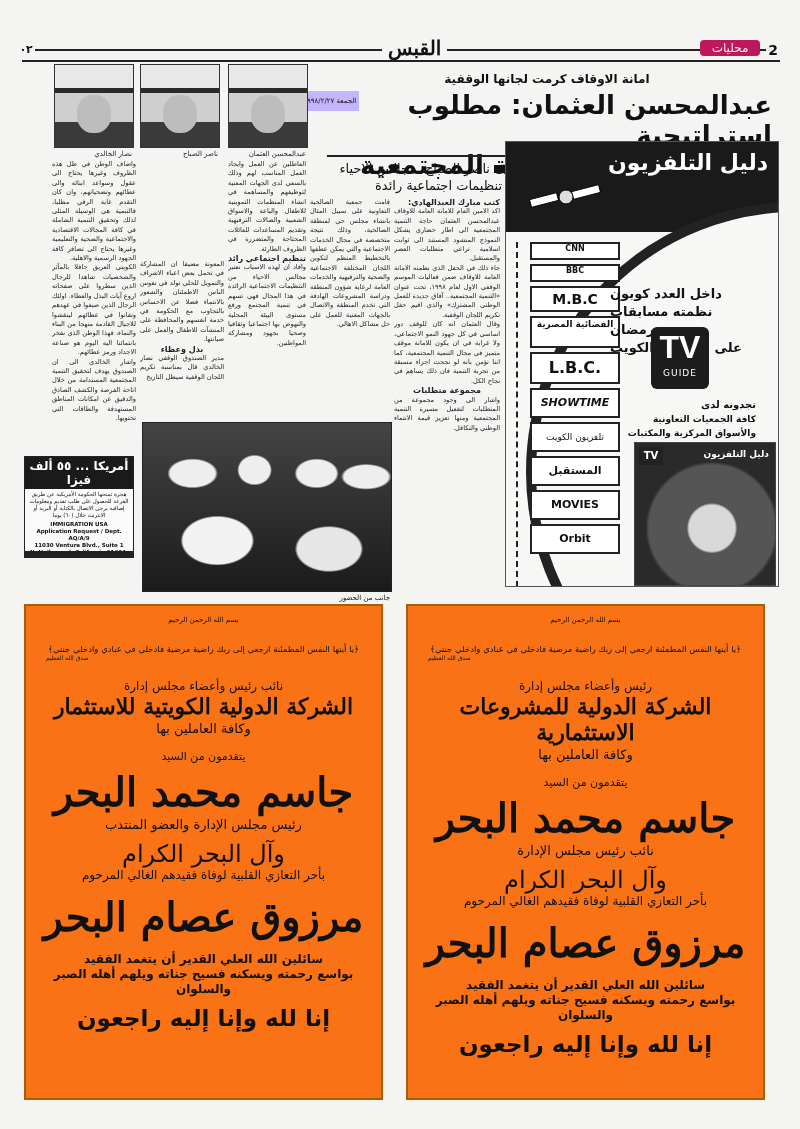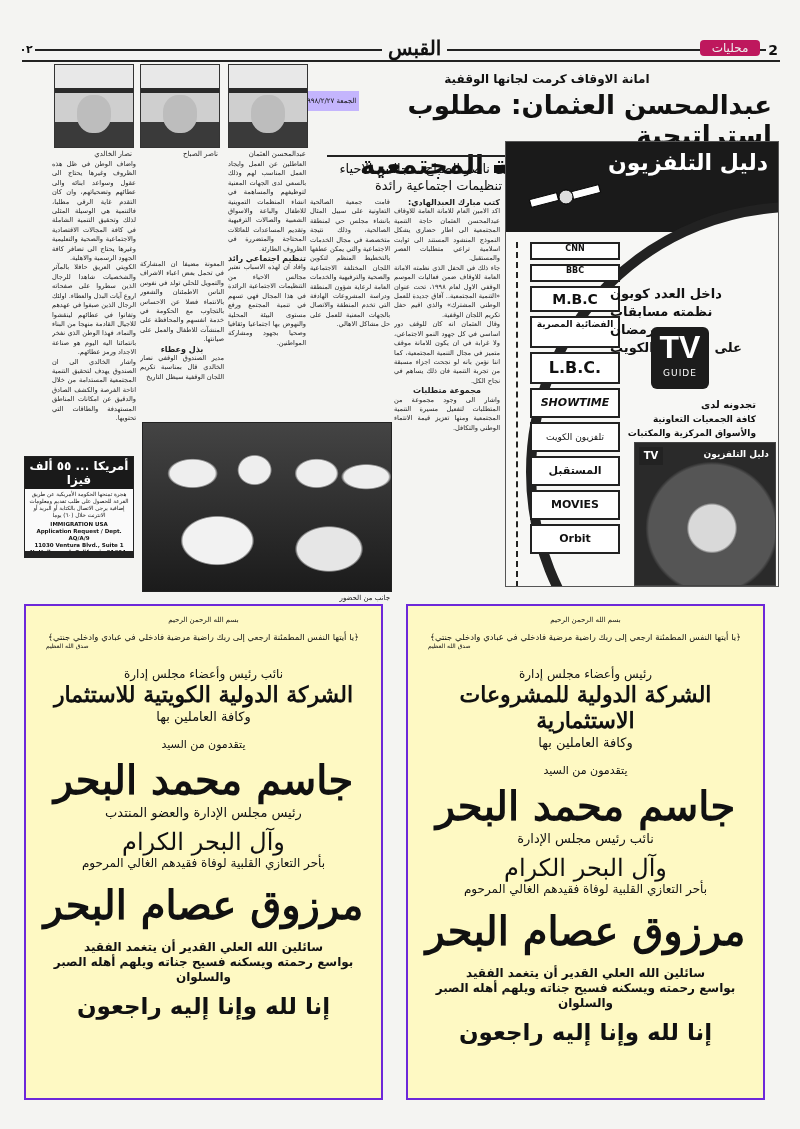--- a/index.html
+++ b/index.html
@@ -59,23 +59,23 @@
      radial-gradient(ellipse at 75% 75%,#e6e6e6 0 12%,transparent 13%),
      linear-gradient(180deg,#444,#1b1b1b);border:1px solid #222;}
   .gp-caption{position:absolute;left:120px;top:556px;width:248px;font-size:7px;text-align:right;direction:rtl;}
   
   .immig{position:absolute;left:2px;top:418px;width:108px;height:100px;border:1px solid #222;background:#fafafa;font-size:5.5px;text-align:center;overflow:hidden;}
   .immig-head{background:#1a1a1a;color:#fff;font-size:12px;font-weight:bold;padding:2px;direction:rtl;}
   .immig-body{padding:2px 4px;direction:rtl;line-height:7px;}
   .immig-en{direction:ltr;font-weight:bold;line-height:7px;}
   .immig-foot{position:absolute;bottom:0;left:0;right:0;height:6px;background:#222;}
   
-  .obit{position:absolute;top:566px;width:355px;height:492px;border:2px solid #6d28d9;background:#fef9c3;text-align:center;direction:rtl;}
+  .obit{position:absolute;top:566px;width:355px;height:492px;border:2px solid #a16207;background:#f97316;text-align:center;direction:rtl;}
   .obit .basmala{font-size:7px;margin-top:10px;}
-  .obit .verse{font-size:8.5px;margin-top:8px;}
+  .obit .verse{font-size:8.5px;margin-top:20px;}
   .obit .sig{font-size:6px;text-align:left;margin-left:20px;}
   .obit .l1{font-size:12px;margin-top:18px;}
   .obit .company{font-size:22px;font-weight:bold;font-family:"DejaVu Serif",serif;line-height:26px;}
   .obit .staff{font-size:13px;margin-top:2px;}
   .obit .offer{font-size:11px;margin-top:14px;}
   .obit .name1{font-size:40px;font-weight:bold;font-family:"DejaVu Serif",serif;line-height:50px;margin-top:4px;}
   .obit .title{font-size:13px;}
   .obit .family{font-size:24px;font-family:"DejaVu Serif",serif;margin-top:8px;line-height:28px;}
   .obit .cond{font-size:12px;}
   .obit .deceased{font-size:40px;font-weight:bold;font-family:"DejaVu Serif",serif;margin-top:10px;line-height:50px;}

